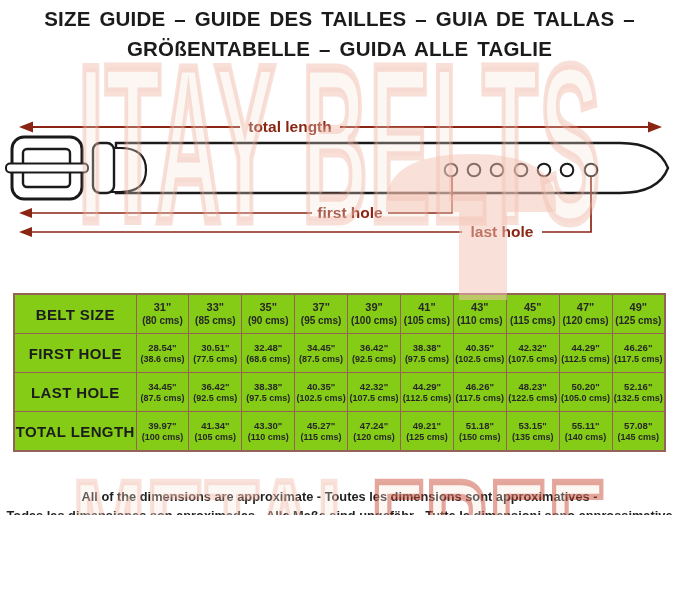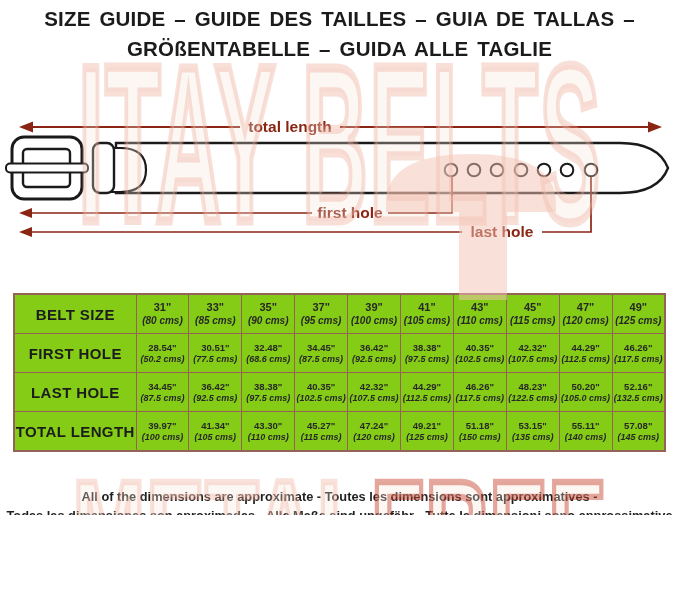--- a/index.html
+++ b/index.html
@@ -25,21 +25,21 @@
   #belt-diagram{position:absolute;left:0;top:103px;z-index:1;}
   .callout-text{fill:#8a2413;font-weight:700;font-size:15.5px;font-family:"Liberation Sans",sans-serif;}
   
   #size-table{position:absolute;left:13px;top:293px;width:653px;z-index:1;
               border-collapse:collapse;table-layout:fixed;background:#84cc16;}
   #size-table td{border:1px solid #95625a;text-align:center;vertical-align:middle;
                  padding:1px 0;height:36px;color:#272727;}
   #size-table{border:2px solid #95625a;}
   #size-table td.rowlabel{font-weight:700;font-size:15px;letter-spacing:.4px;color:#1c1c1c;}
   #size-table .v{font-weight:700;font-size:9.5px;line-height:1.25;}
-  #size-table .cm{font-weight:700;font-size:9px;line-height:1.2;font-style:italic;}
+  #size-table .cm{font-weight:700;font-size:9px;line-height:1.2;}
   #size-table .v.head{font-size:11px;}
   #size-table .cm.head{font-size:10px;}
   
   .footer{position:absolute;left:0;width:100%;text-align:center;color:#1f1f1f;
           font-weight:700;font-size:12.8px;line-height:1.45;z-index:1;}
   .footer.f12{top:488px;}
   .footer.f3{top:561px;font-size:13px;}
 </style>
 </head>
 <body>
@@ -154,21 +154,21 @@
           </td>
           <td>
             <div class="v head">49"</div>
             <div class="cm head">(125 cms)</div>
           </td>
         </tr>
         <tr>
           <td class="rowlabel">FIRST HOLE</td>
           <td>
             <div class="v">28.54"</div>
-            <div class="cm">(50.2 cms)</div>
+            <div class="cm">(38.6 cms)</div>
           </td>
           <td>
             <div class="v">30.51"</div>
             <div class="cm">(77.5 cms)</div>
           </td>
           <td>
             <div class="v">32.48"</div>
             <div class="cm">(68.6 cms)</div>
           </td>
           <td>

